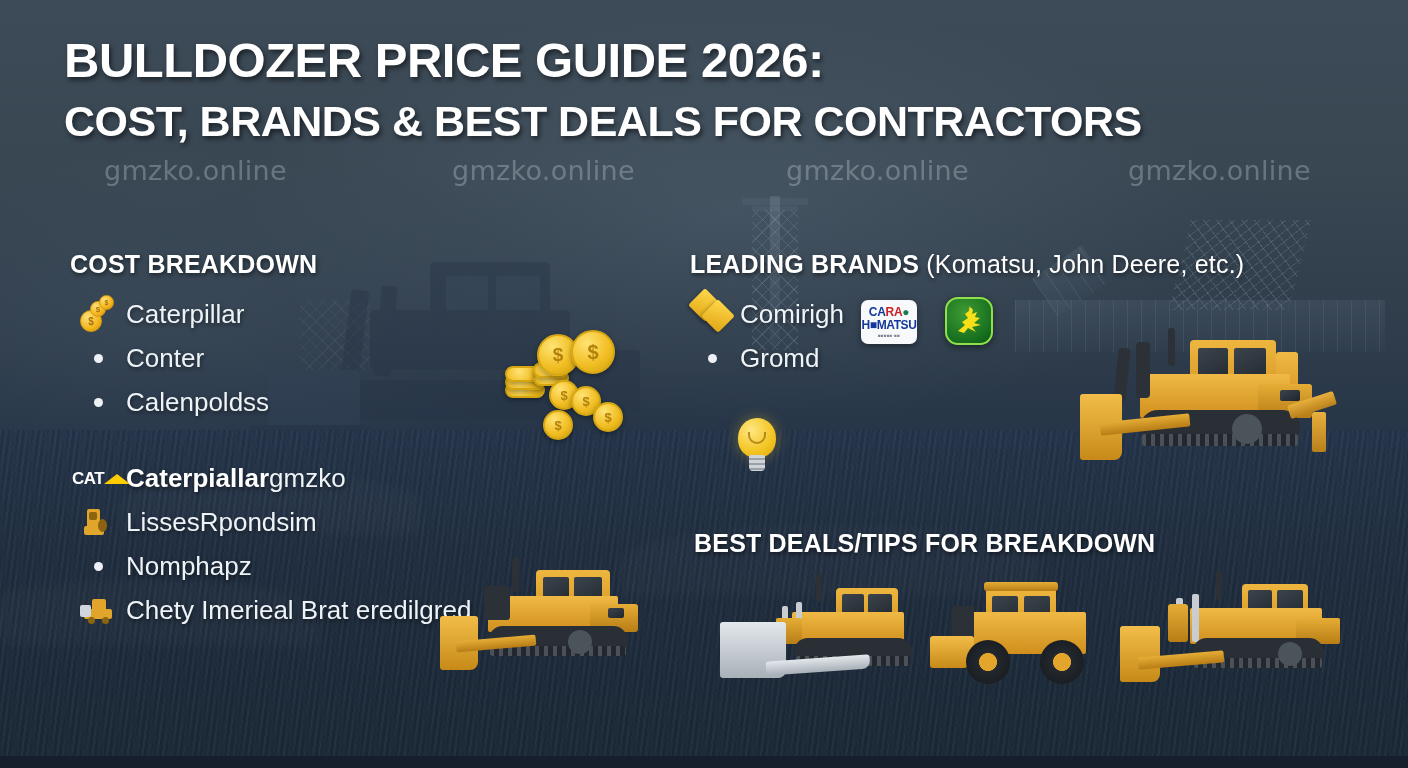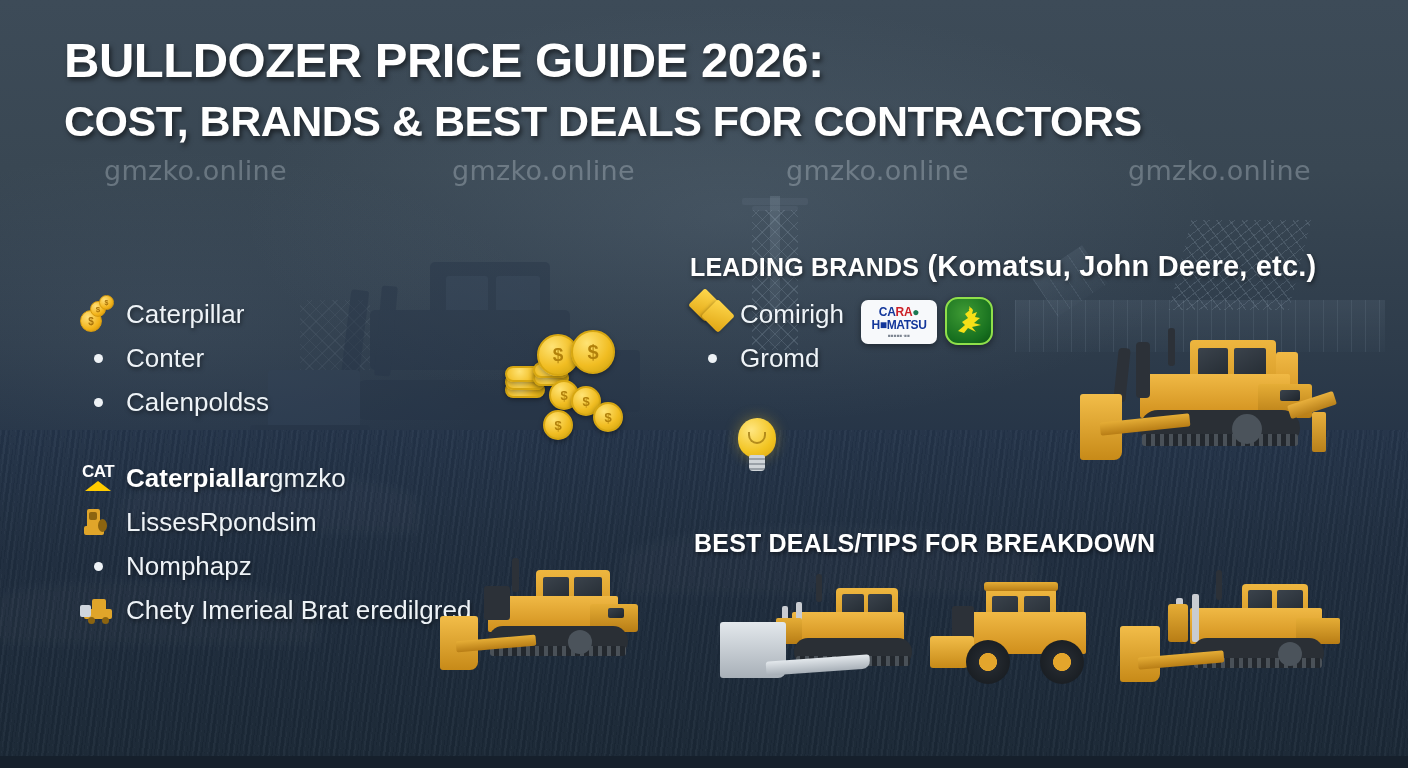--- a/index.html
+++ b/index.html
@@ -94,21 +94,21 @@
   }
   .hl1 { font-size: 49px; }
   .hl2 { font-size: 43px; margin-top: 14px; }
 
   
   .sec-head {
     position: absolute; color: #ffffff; font-weight: 700;
     font-size: 25px; letter-spacing: 0.2px; white-space: nowrap;
     text-shadow: 1px 2px 4px rgba(0,0,0,0.55);
   }
-  .sec-head .subtle { font-weight: 700; font-size: 29px; }
+  .sec-head .subtle { font-weight: 400; font-size: 25px; }
 
   .bullets { position: absolute; }
   .brow {
     display: flex; align-items: center;
     height: 44px; white-space: nowrap;
   }
   .bmark {
     width: 56px; flex: 0 0 56px;
     display: flex; align-items: center; justify-content: center;
   }
@@ -128,21 +128,21 @@
     position: absolute; border-radius: 50%;
     background: radial-gradient(circle at 34% 30%, #ffe07a, #f2b319 62%, #c98a0c 100%);
     border: 1.5px solid #d79c10;
     display: flex; align-items: center; justify-content: center;
     font-style: normal; color: #a9730a; font-weight: 700;
   }
 
   
   .cat-logo {
     width: 52px; height: 30px; position: relative;
-    display: flex; flex-direction: column; align-items: center; justify-content: flex-start;
+    display: flex; flex-direction: row; align-items: center; justify-content: flex-start;
   }
   .cat-word {
     font-family: "Liberation Sans", sans-serif;
     font-weight: 700; font-size: 17px; color: #ffffff; line-height: 1;
     letter-spacing: -0.5px;
   }
   .cat-tri {
     width: 0; height: 0; margin-top: 1px;
     border-left: 13px solid transparent;
     border-right: 13px solid transparent;
@@ -180,21 +180,21 @@
     border-radius: 2px 2px 4px 4px;
   }
   .bulb .fil {
     position: absolute; left: 13px; top: 14px; width: 18px; height: 12px;
     border: 2px solid rgba(150,110,10,0.7);
     border-top: none; border-radius: 0 0 10px 10px;
   }
 
   
   .komatsu-badge {
-    position: absolute; width: 76px; height: 44px; border-radius: 7px;
+    position: absolute; width: 56px; height: 44px; border-radius: 7px;
     background: #f7f9fb; box-shadow: 0 2px 6px rgba(0,0,0,0.4);
     display: flex; flex-direction: column; align-items: center; justify-content: center;
     overflow: hidden;
   }
   .kb-l1 { font-size: 12px; font-weight: 700; color: #13379b; letter-spacing: -0.3px; line-height: 1.05; }
   .kb-l1 em { font-style: normal; color: #cc2026; }
   .kb-l1 s { text-decoration: none; color: #1a7a52; }
   .kb-l2 { font-size: 12px; font-weight: 700; color: #13379b; letter-spacing: -0.4px; line-height: 1.05; }
   .kb-l3 { font-size: 4.5px; color: #7b8490; letter-spacing: 0.2px; margin-top: 1px; }
 
@@ -297,20 +297,21 @@
     <i style="left:46px; top:40px; width:36px; height:16px; border-radius:8px;"></i>
     <i style="left:46px; top:32px; width:36px; height:16px; border-radius:8px;"></i>
     <i style="left:50px; top:4px;  width:42px; height:42px; font-size:19px;">$</i>
     <i style="left:84px; top:0px;  width:44px; height:44px; font-size:20px;">$</i>
     <i style="left:62px; top:50px; width:30px; height:30px; font-size:13px;">$</i>
     <i style="left:84px; top:56px; width:30px; height:30px; font-size:13px;">$</i>
     <i style="left:106px; top:72px; width:30px; height:30px; font-size:13px;">$</i>
     <i style="left:56px; top:80px; width:30px; height:30px; font-size:13px;">$</i>
   </div>
 
+  <div class="sec-head" style="left:70px; top:250px;">COST BREAKDOWN</div>
 
   <div class="bullets" style="left:70px; top:292px;">
     <div class="brow">
       <span class="bmark">
         <span class="coin-mini">
           <i style="left:2px;  top:16px; width:22px; height:22px; font-size:10px;">$</i>
           <i style="left:12px; top:7px;  width:16px; height:16px; font-size:8px;">$</i>
           <i style="left:21px; top:1px;  width:15px; height:15px; font-size:7px;">$</i>
         </span>
       </span>

